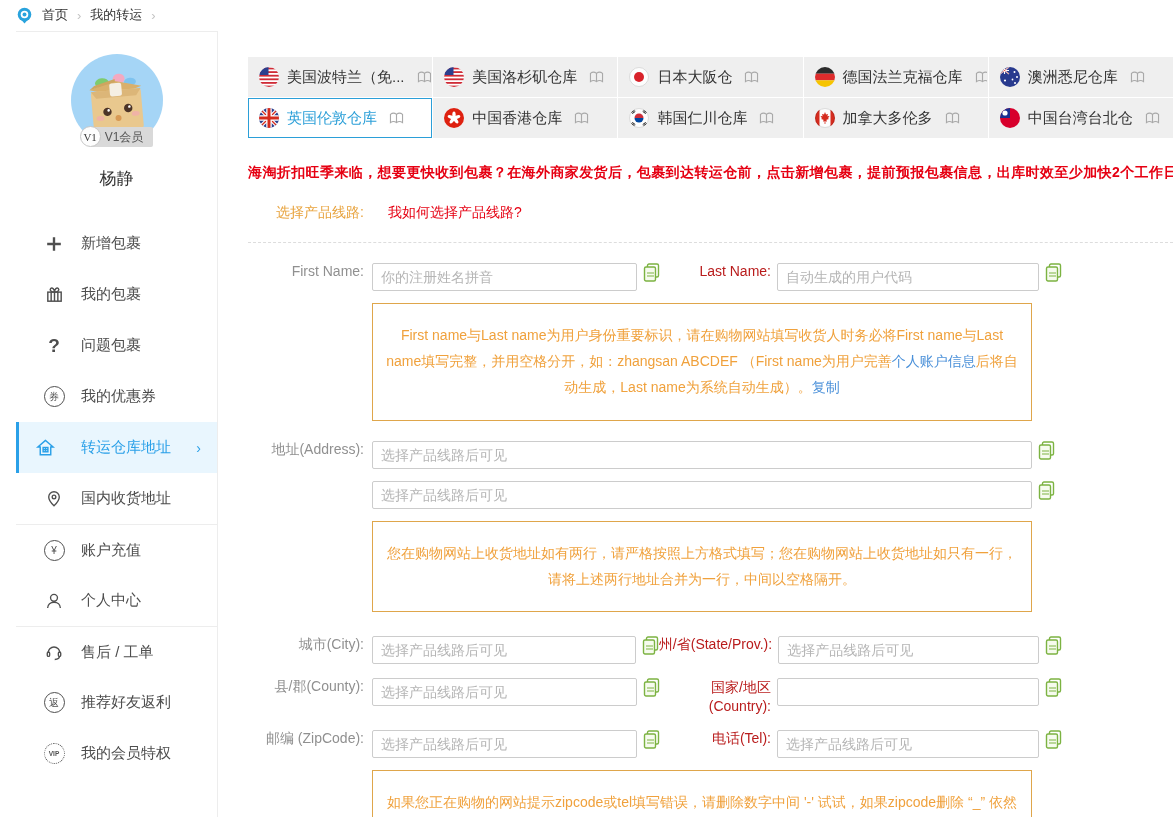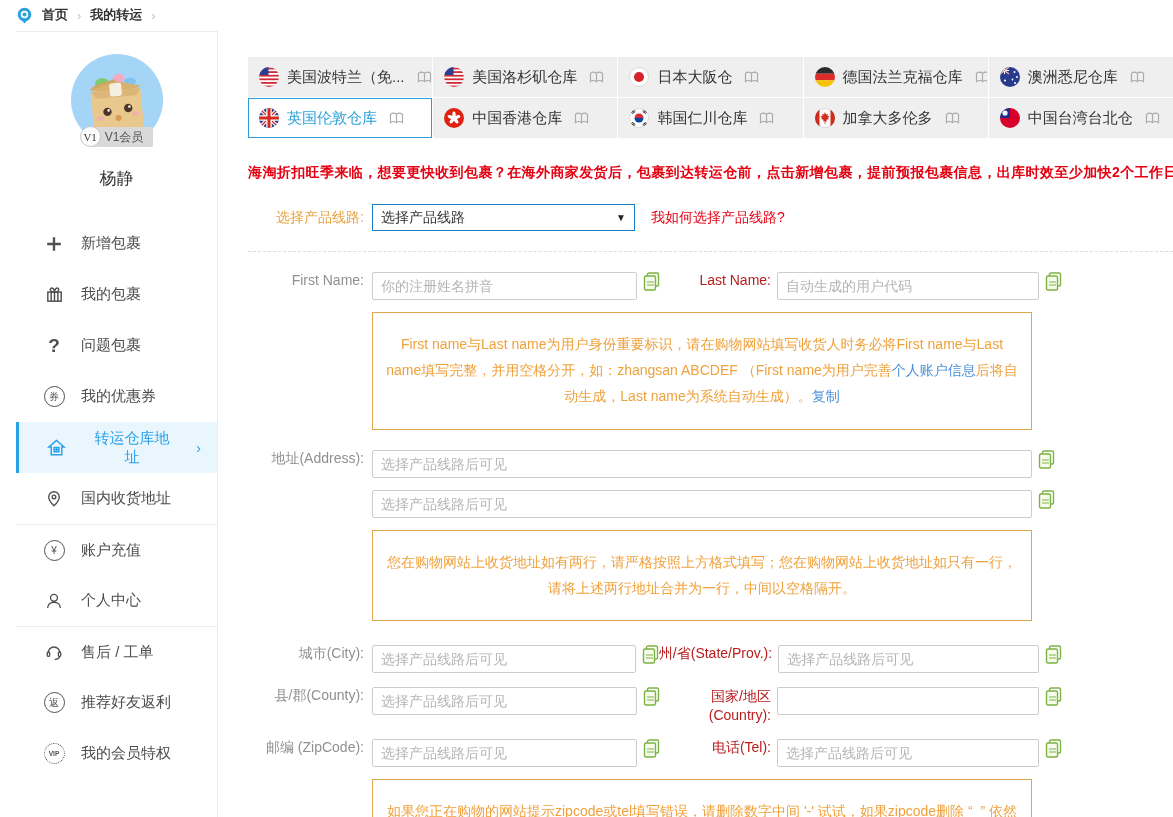--- a/index.html
+++ b/index.html
@@ -5,41 +5,41 @@
   * { margin:0; padding:0; box-sizing:border-box; }
   html,body { width:1173px; height:817px; background:#fff; overflow:hidden;
     font-family:"Liberation Sans", sans-serif; }
   .page { position:relative; width:1173px; height:817px; }
 
   
   .crumbs { position:absolute; top:0; left:0; height:30px; width:100%;
     display:flex; align-items:center; padding-left:16px; gap:9px;
     font-size:13px; color:#333; }
   .crumbs .sep { color:#c3c3c3; font-size:13px; }
-  .crumbs a { color:#333; text-decoration:none; cursor:pointer;font-weight:bold; }
+  .crumbs a { color:#333; text-decoration:none; cursor:pointer; }
 
   
   .sidebar { position:absolute; left:16px; top:31px; width:202px; height:786px;
     border-top:1px solid #ededed; border-right:1px solid #ededed; background:#fff; }
   .profile { text-align:center; padding-top:22px; }
   .avatar { display:inline-block; }
   .vip-row { display:flex; justify-content:center; align-items:center; margin-top:-24px; position:relative; }
   .vip-circle { width:21px; height:21px; border-radius:50%; background:#fdfdfd;
     border:1px solid #c6c6c6; color:#3a3a3a; font-size:11px;
     font-family:"Liberation Serif", serif; display:flex; align-items:center;
     justify-content:center; position:relative; z-index:2; }
   .vip-pill { background:#d9d9d9; color:#555; font-size:12px; height:20px;
     line-height:20px; padding:0 10px 0 14px; border-radius:2px; margin-left:-10px; }
   .uname { margin-top:20px; font-size:17px; color:#333; text-align:center; }
   .menu { list-style:none; margin-top:28px; }
   .menu li { height:51px; display:flex; align-items:center; padding-left:26px;
     gap:15px; font-size:15px; color:#4d4d4d; cursor:pointer;text-align:center; }
   .menu li .ic { width:24px; display:flex; justify-content:center; align-items:center; }
   .menu li.active { background:#e9f6fe; border-left:3px solid #2aa0e8;
-    padding-left:27px; color:#2aa0e8;gap:24px; }
+    padding-left:14px; color:#2aa0e8;gap:24px; }
   .menu li.divided { border-top:1px solid #ededed; }
   .menu .chev { margin-left:auto; margin-right:16px; color:#2aa0e8; font-size:14px; }
   .qmark { font-size:19px; font-weight:bold; color:#4d4d4d; }
   .circle-ic { width:21px; height:21px; border:1.5px solid #4f4f4f; border-radius:50%;
     display:flex; align-items:center; justify-content:center; font-size:10px; color:#4f4f4f; }
   .circle-ic.vipic { border-style:dotted; font-size:6.5px; font-weight:bold; }
 
   
   .main { position:absolute; left:248px; top:57px; width:925px; }
   .tabs { display:grid; grid-template-columns:repeat(5,1fr); gap:1px; }
@@ -419,24 +419,20 @@
         <svg class="book" viewBox="0 0 16 14">
             <path d="M1.5 2.5 C3.5 1 6 1 8 2.5 C10 1 12.5 1 14.5 2.5 V11.5 C12.5 10 10 10 8 11.5 C6 10 3.5 10 1.5 11.5 Z M8 2.5 V11.5" fill="none" stroke="#a9a9a9" stroke-width="1.2"></path>
           </svg>
       </div>
     </div>
 
     <div class="banner">海淘折扣旺季来临，想要更快收到包裹？在海外商家发货后，包裹到达转运仓前，点击新增包裹，提前预报包裹信息，出库时效至少加快2个工作日！</div>
 
     <div class="prod-row">
       <span class="lab orange">选择产品线路:</span>
-      <div class="select-box">
-        <span>选择产品线路</span>
-        <span class="arrow">▼</span>
-      </div>
       <a class="help-link">我如何选择产品线路?</a>
     </div>
 
     <div class="dash"></div>
 
     <div class="frow">
       <span class="lab">First Name:</span>
       <input class="inp w1" placeholder="你的注册姓名拼音" style="">
       <svg class="copy-ic" viewBox="0 0 17 19">
           <rect x="4.5" y="1" width="11" height="13" rx="1.5" fill="#fff" stroke="#7cb342" stroke-width="1.4"></rect>

